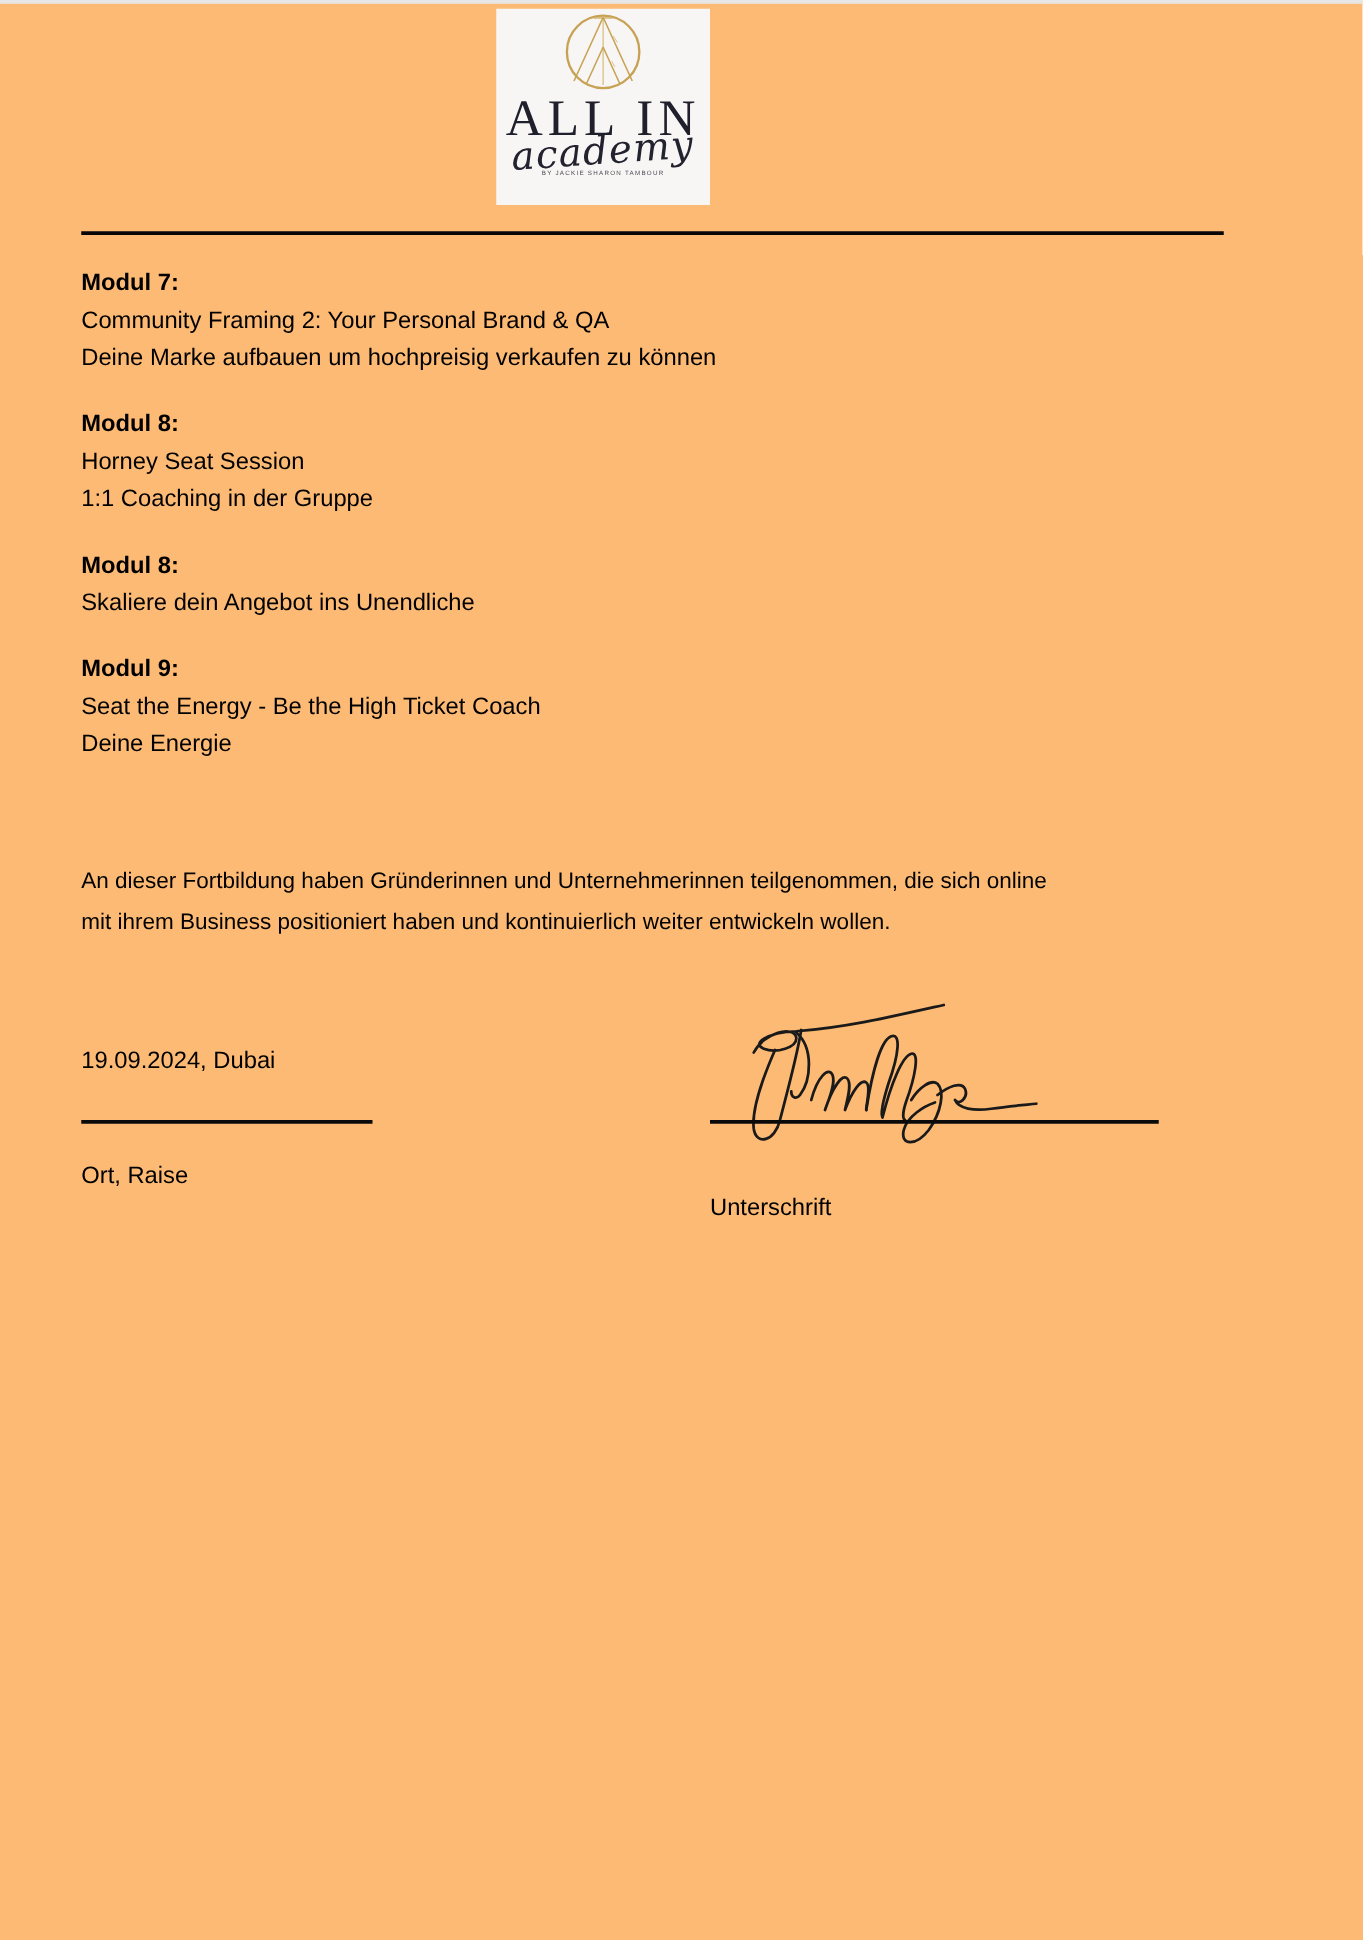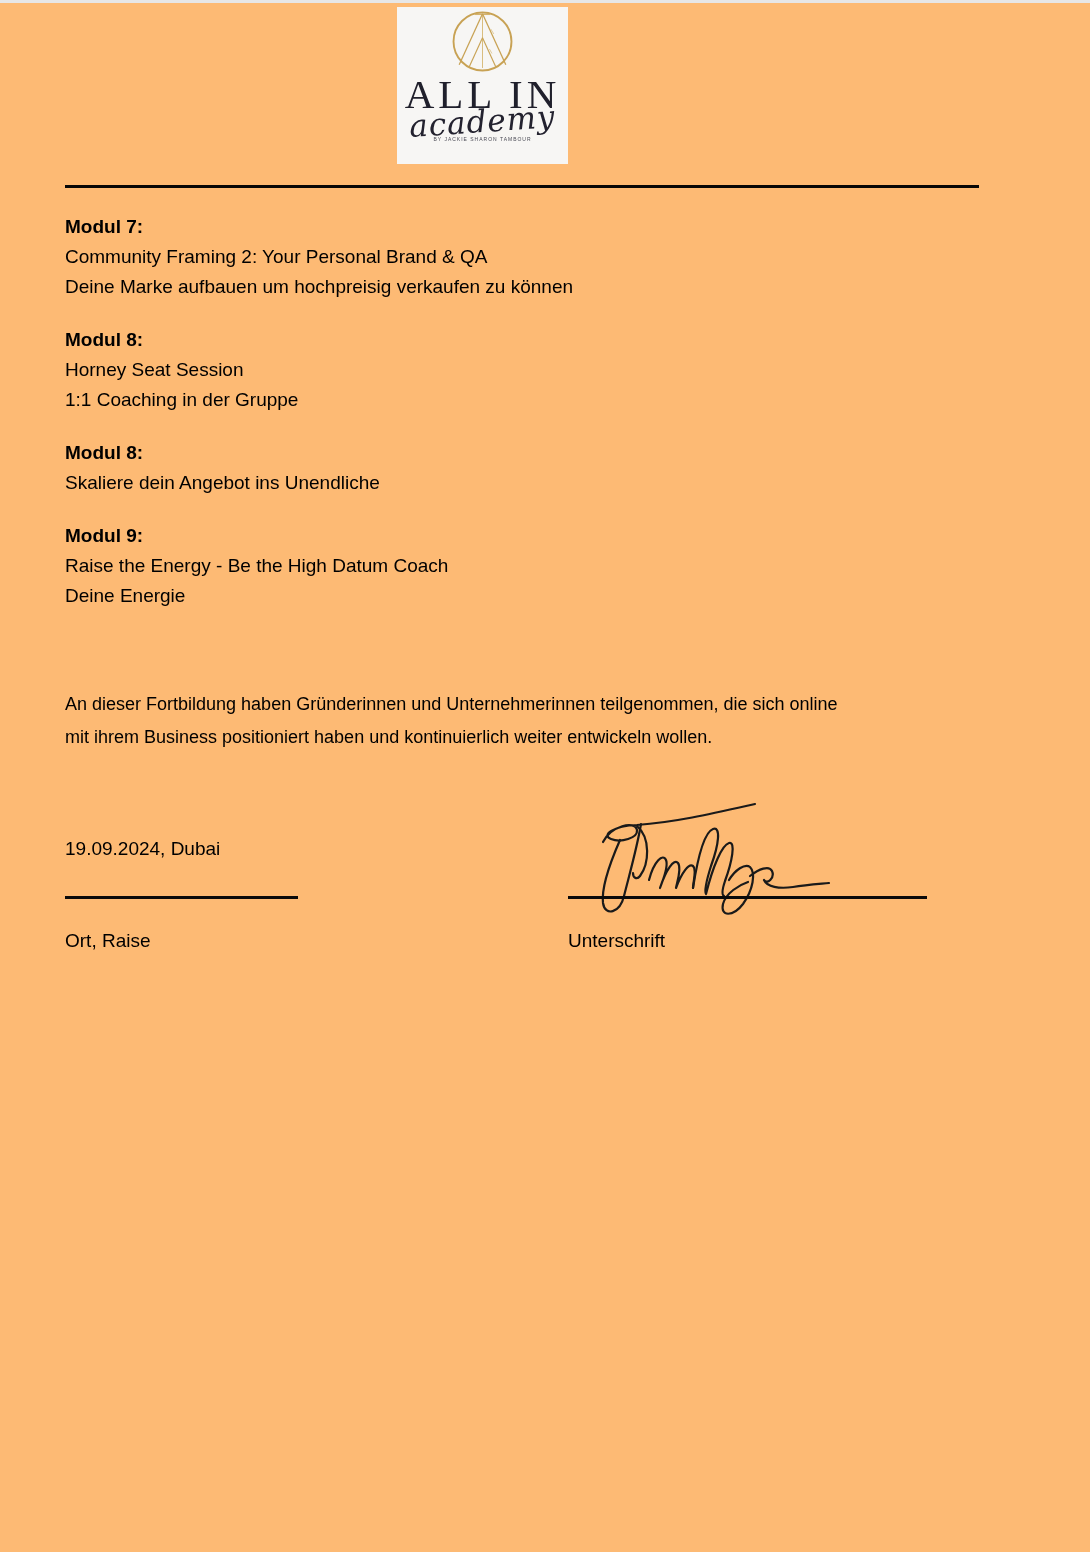--- a/index.html
+++ b/index.html
@@ -75,21 +75,21 @@
   }
   .sig-line-right{
     position:absolute;left:568px;top:896px;width:359px;height:0;
     border-bottom:3px solid #0a0a0a;
   }
   .label-left{
     position:absolute;left:65px;top:926px;
     font-size:19px;line-height:30px;white-space:nowrap;
   }
   .label-right{
-    position:absolute;left:568px;top:926px;
+    position:absolute;left:568px;top:952px;
     font-size:19px;line-height:30px;white-space:nowrap;
   }
   .signature{
     position:absolute;left:593px;top:798px;width:262px;height:124px;
   }
 </style>
 </head>
 <body>
 
 <div class="page">
@@ -129,21 +129,21 @@
       <div class="module-line">1:1 Coaching in der Gruppe</div>
     </div>
 
     <div class="module">
       <div class="module-heading">Modul 8:</div>
       <div class="module-line">Skaliere dein Angebot ins Unendliche</div>
     </div>
 
     <div class="module">
       <div class="module-heading">Modul 9:</div>
-      <div class="module-line">Raise the Energy - Be the High Datum Coach</div>
+      <div class="module-line">Seat the Energy - Be the High Ticket Coach</div>
       <div class="module-line">Deine Energie</div>
     </div>
 
   </div>
 
   <div class="paragraph">
     <div>An dieser Fortbildung haben Gründerinnen und Unternehmerinnen teilgenommen, die sich online</div>
     <div>mit ihrem Business positioniert haben und kontinuierlich weiter entwickeln wollen.</div>
   </div>
 

